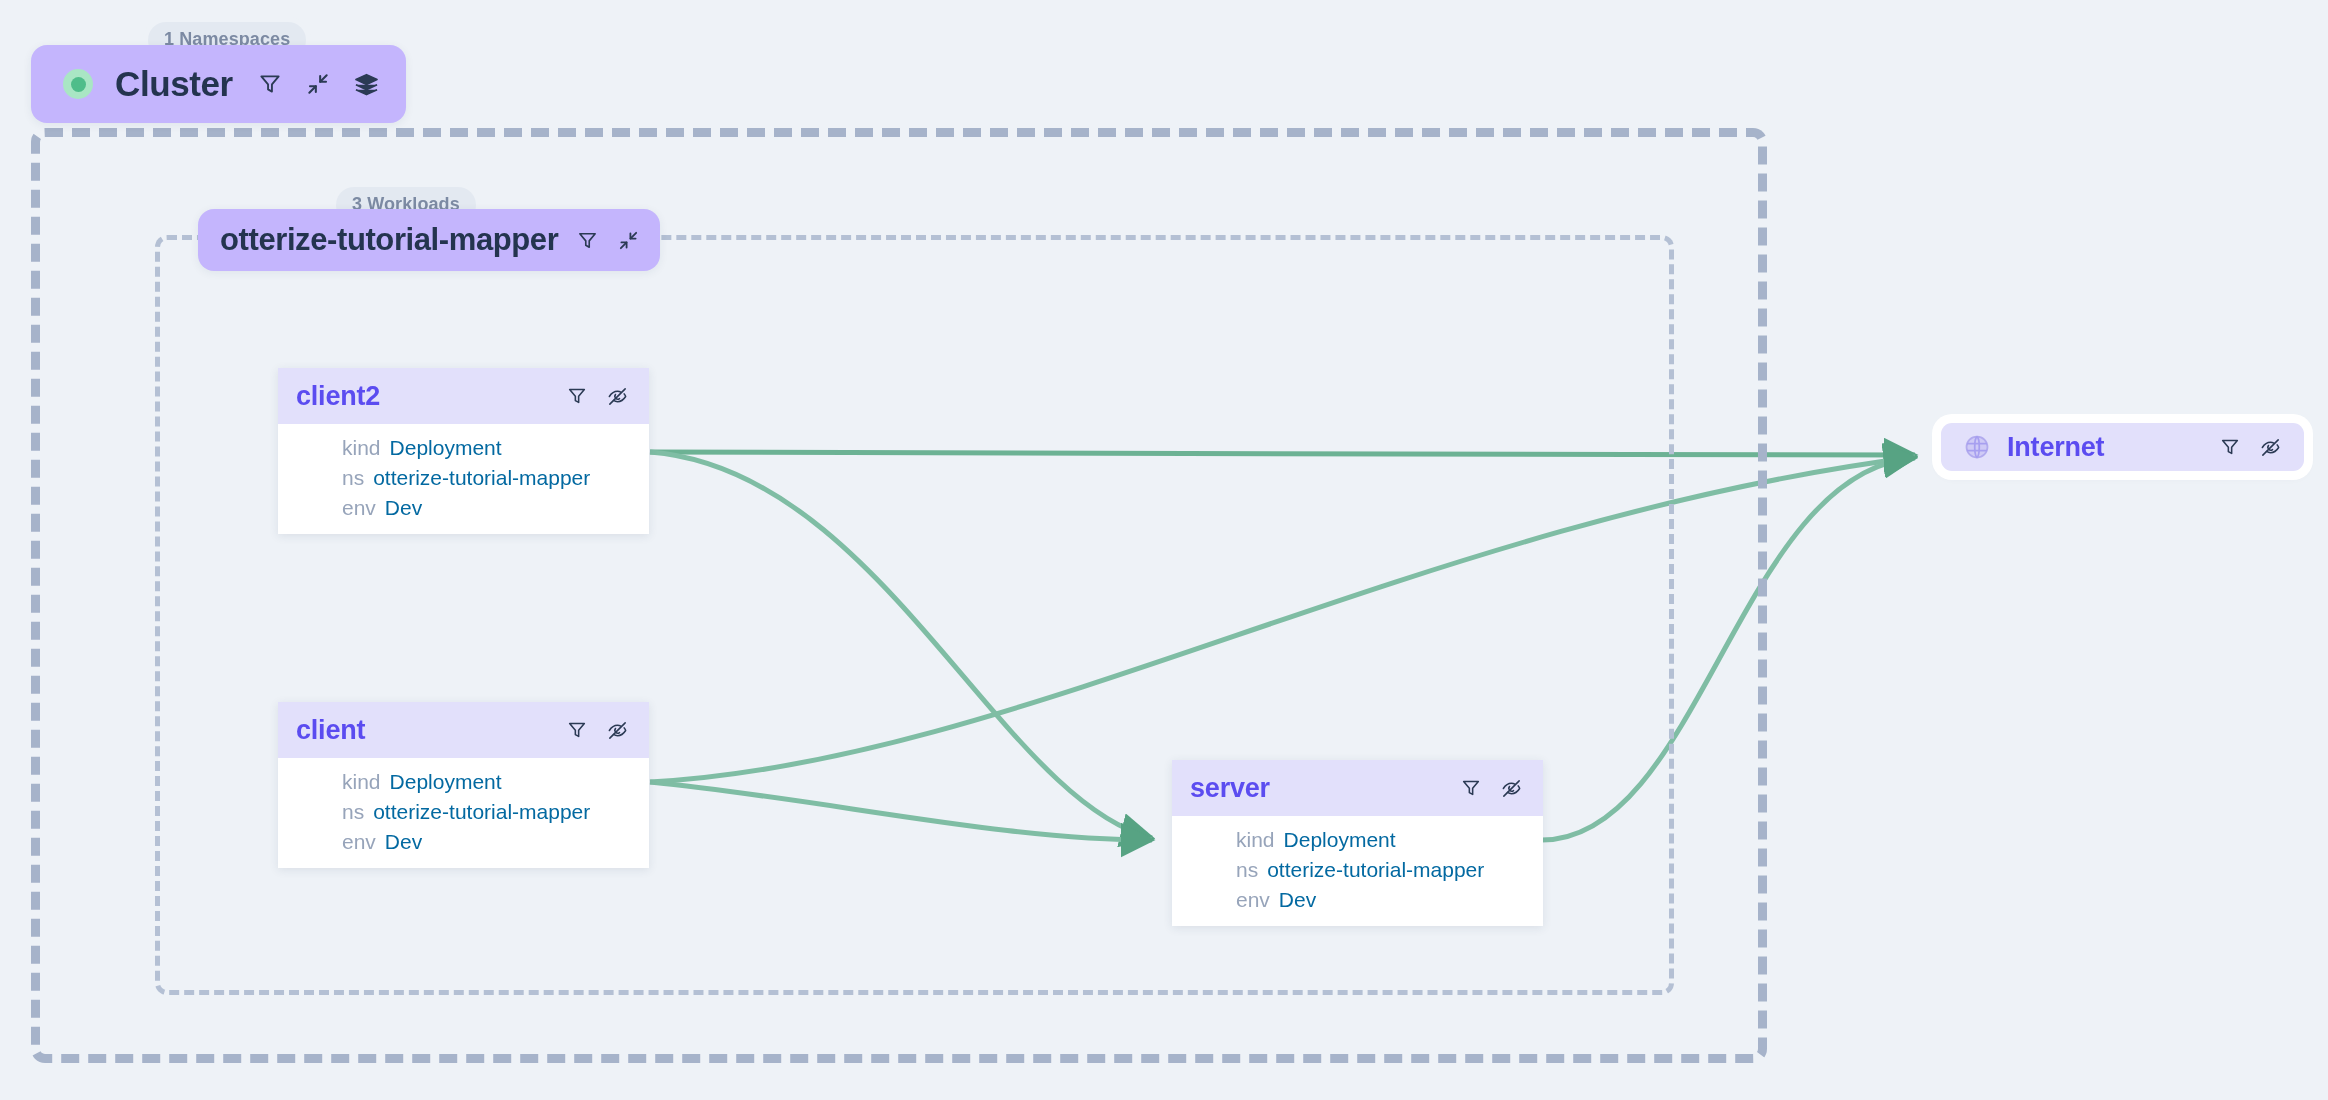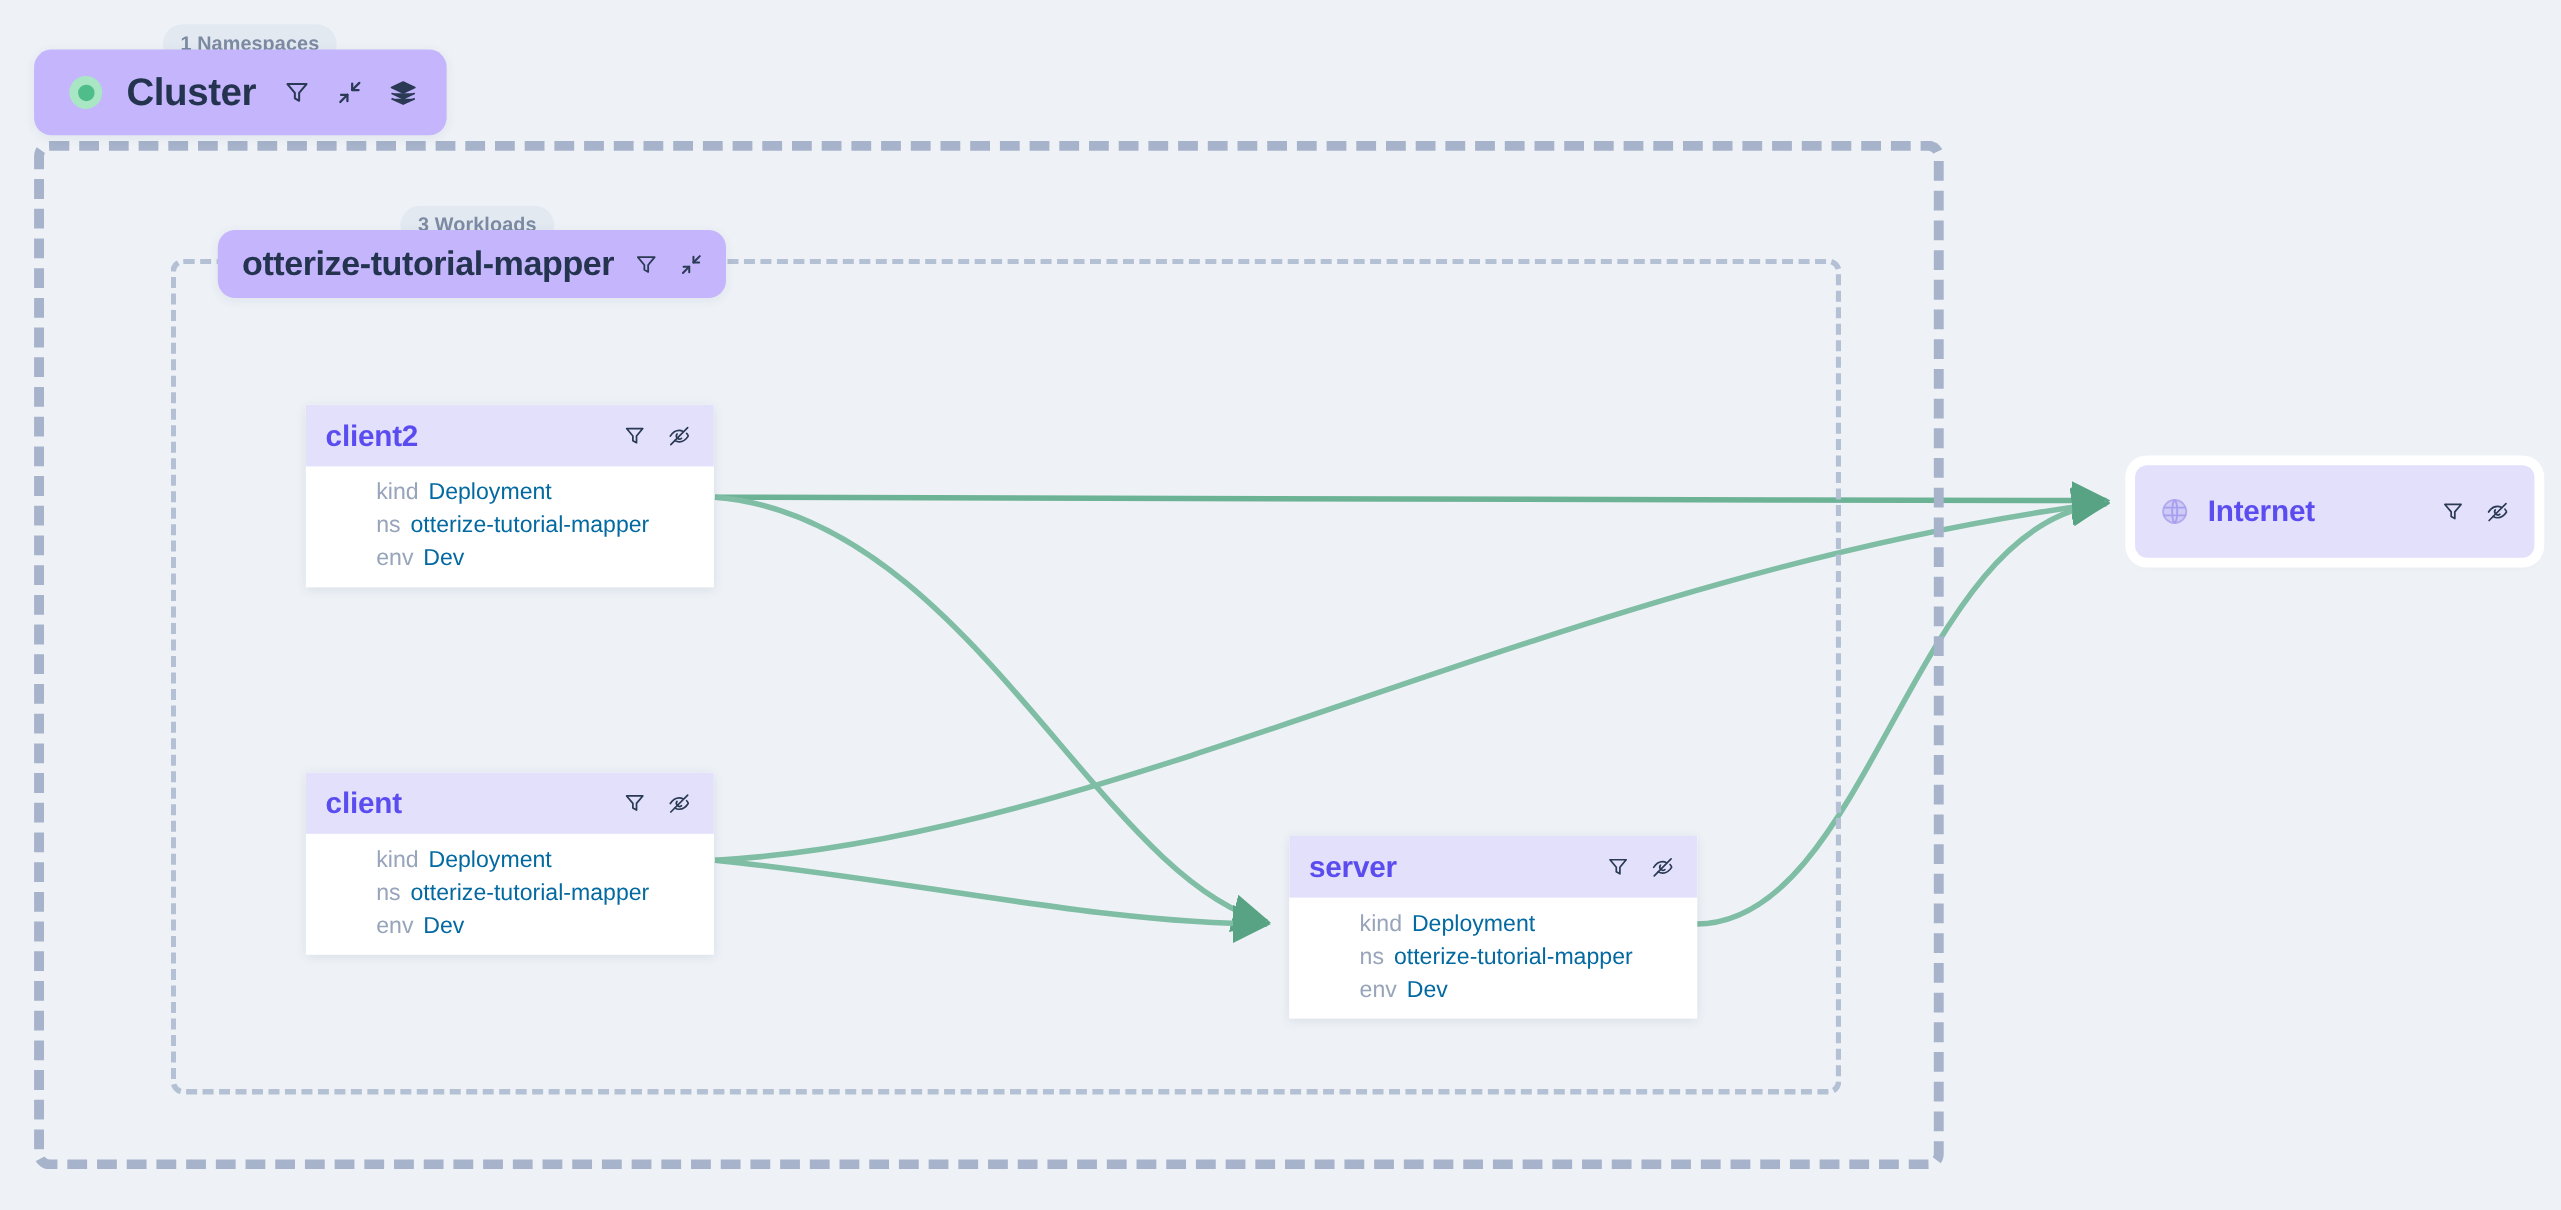--- a/index.html
+++ b/index.html
@@ -55,21 +55,21 @@
     font-size: 18px;
     font-weight: 700;
     letter-spacing: 0.1px;
     padding: 7px 16px 8px 16px;
     border-radius: 999px;
     white-space: nowrap;
     z-index: 5;
     box-shadow: 0 0 0 5px #eef2f7;
   }
   #cluster-count-pill { left: 148px; top: 22px; }
-  #namespace-count-pill { left: 364px; top: 187px; text-align: center; }
+  #namespace-count-pill { left: 336px; top: 187px; text-align: center; }
 
   
   .group-header {
     position: absolute;
     background: #c4b5fd;
     border-radius: 16px;
     display: flex;
     align-items: center;
     box-shadow: 0 2px 10px rgba(35,55,90,0.07);
     z-index: 10;
@@ -181,21 +181,21 @@
     color: #0369a1;
     font-weight: 400;
   }
 
   
   #internet-node {
     position: absolute;
     left: 1941px;
     top: 423px;
     width: 363px;
-    height: 84px;
+    height: 48px;
     background: #e2e0fb;
     border-radius: 11px;
     display: flex;
     align-items: center;
     padding: 0 22px 0 22px;
     box-sizing: border-box;
     box-shadow: 0 0 0 9px #ffffff, 0 3px 12px rgba(35,55,90,0.10);
     z-index: 9;
   }
   #internet-node .node-name { font-size: 27px; }

